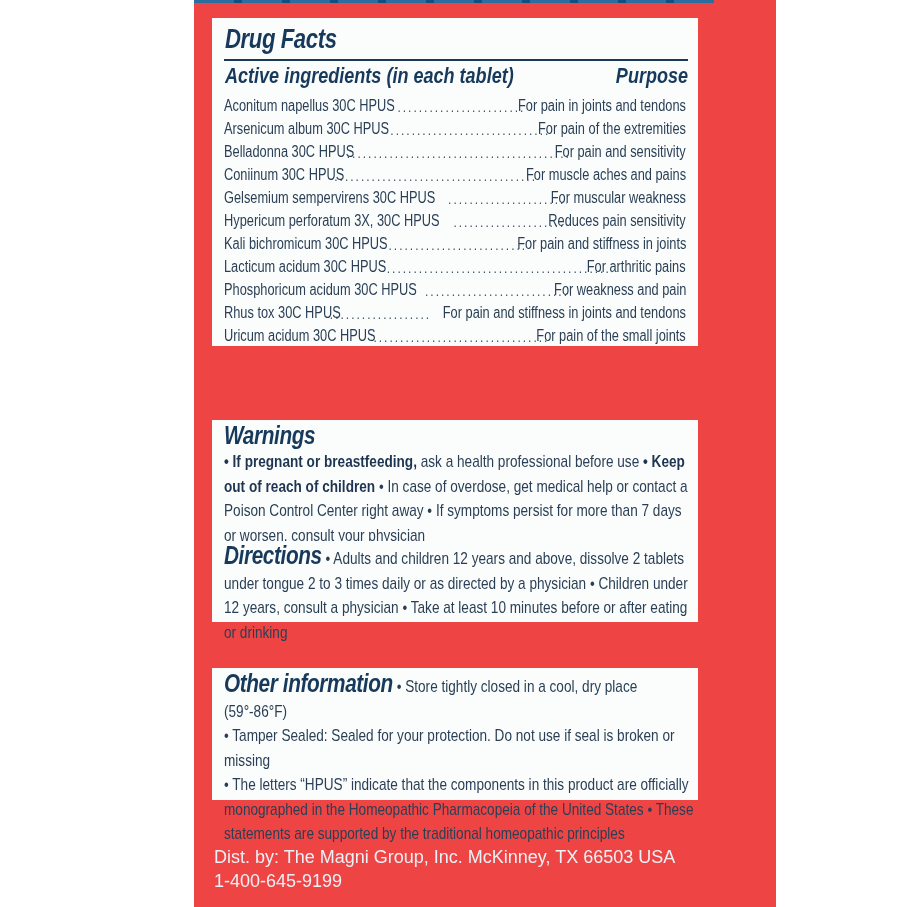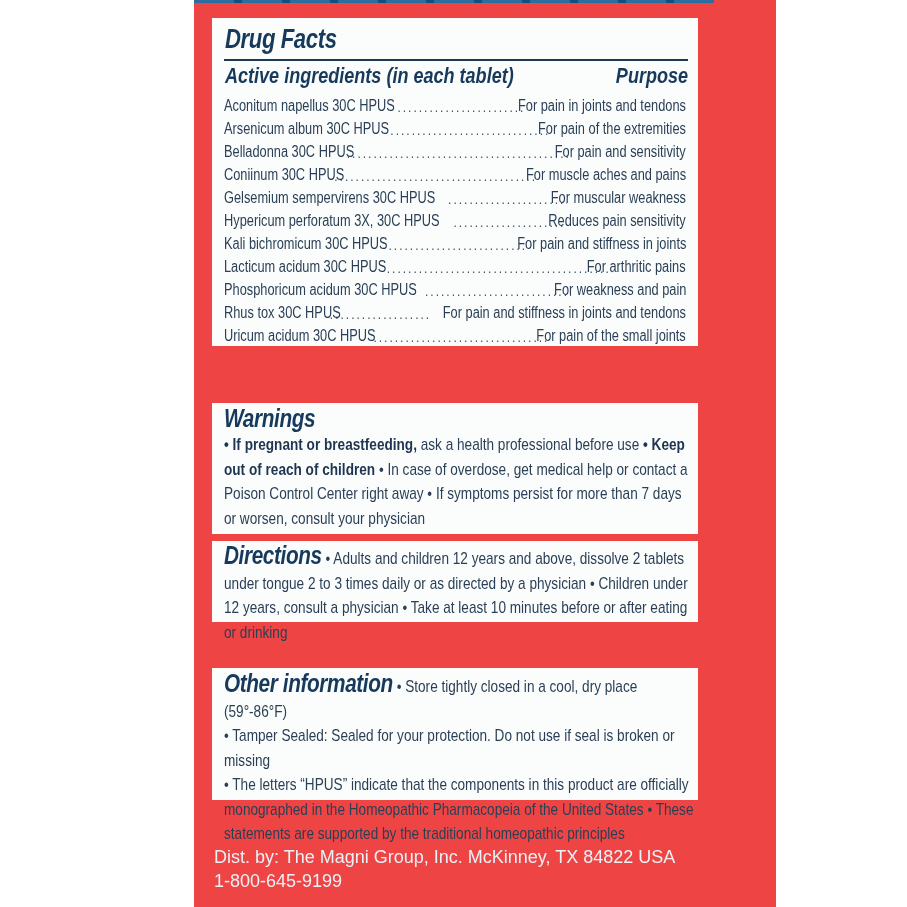--- a/index.html
+++ b/index.html
@@ -119,21 +119,21 @@
         </div>
       <div class="ing-row">
           <span class="name">Uricum acidum 30C HPUS</span>
           <span class="dots">..........................................................................</span>
           <span class="purpose">For pain of the small joints</span>
         </div>
     </div>
   </div>
 
 
-  <div class="box" style="top:403px; height:131px;">
+  <div class="box" style="top:420px; height:131px;">
     <div class="para" style="top:0px;">
       <div class="hd" style="line-height:30px;">Warnings</div>
       <div>
         <b>•</b>
         <b>If pregnant or breastfeeding,</b>
         <span>ask a health professional before use</span>
         <b>•</b>
         <b>Keep out of reach of children</b>
         <span>•</span>
         <span>In case of overdose, get medical help or contact a Poison Control Center right away</span>
@@ -167,19 +167,19 @@
       <span>•</span>
       <span>The letters “HPUS” indicate that the components in this product are officially monographed in the Homeopathic Pharmacopeia of the United States</span>
       <span>•</span>
       <span>These statements are supported by the traditional homeopathic principles</span>
     </div>
   </div>
 
 
   <div class="footer" style="top:845px;">
     <div class="footer-row">
-      <span>Dist. by: The Magni Group, Inc. McKinney, TX  84822 USA</span>
+      <span>Dist. by: The Magni Group, Inc. McKinney, TX  66503 USA</span>
     </div>
     <div class="footer-row">
-      <span>1-800-645-9199</span>
+      <span>1-400-645-9199</span>
     </div>
   </div>
 </div>
 
 </body></html>

